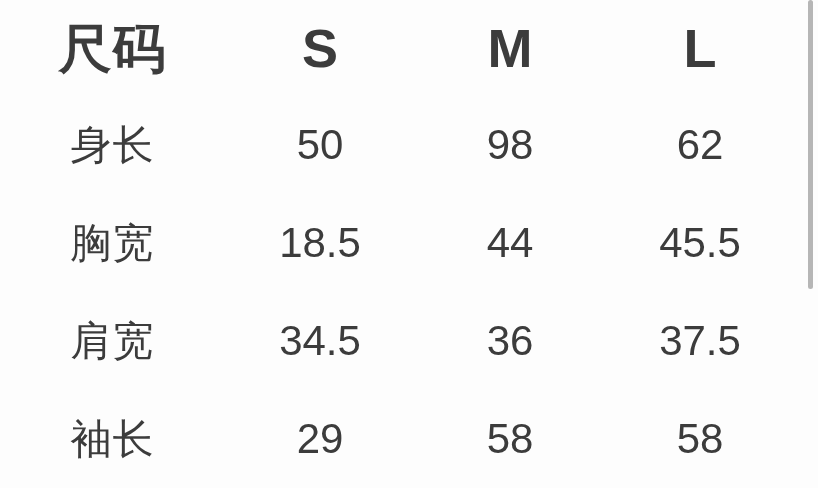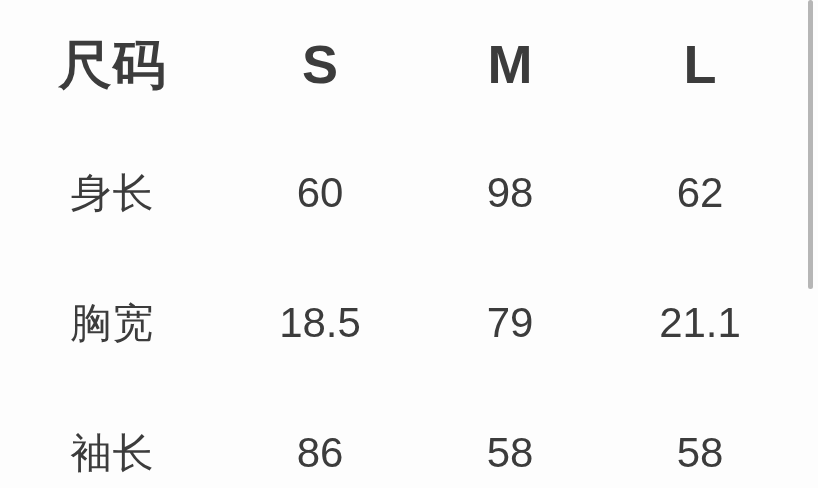--- a/index.html
+++ b/index.html
@@ -44,21 +44,21 @@
   }
   .size-table col.c-label { width: 225px; }
   .size-table col.c-size  { width: 190px; }
 
   .size-table th,
   .size-table td {
     text-align: center;
     vertical-align: middle;
     color: #3c3c3c;
     border: 0;
-    padding: 16px;
+    padding: 0;
   }
 
   .size-table thead th {
     height: 96px;
     font-weight: bold;
     font-size: 54px;
     line-height: 1;
   }
   .size-table thead th.head-label {
     font-size: 53px;
@@ -117,33 +117,39 @@
     <tr>
       <th class="head-label">尺码</th>
       <th>S</th>
       <th>M</th>
       <th>L</th>
     </tr>
   </thead>
   <tbody>
     <tr>
       <td class="row-label">身长</td>
-      <td>60</td>
+      <td>50</td>
       <td>98</td>
       <td>62</td>
     </tr>
     <tr>
       <td class="row-label">胸宽</td>
       <td>18.5</td>
-      <td>79</td>
-      <td>21.1</td>
+      <td>44</td>
+      <td>45.5</td>
+    </tr>
+    <tr>
+      <td class="row-label">肩宽</td>
+      <td>34.5</td>
+      <td>36</td>
+      <td>37.5</td>
     </tr>
     <tr>
       <td class="row-label">袖长</td>
-      <td>86</td>
+      <td>29</td>
       <td>58</td>
       <td>58</td>
     </tr>
   </tbody>
 </table>
 
 <div class="scrollbar-track">
   <div class="scrollbar-thumb"></div>
 </div>
 

